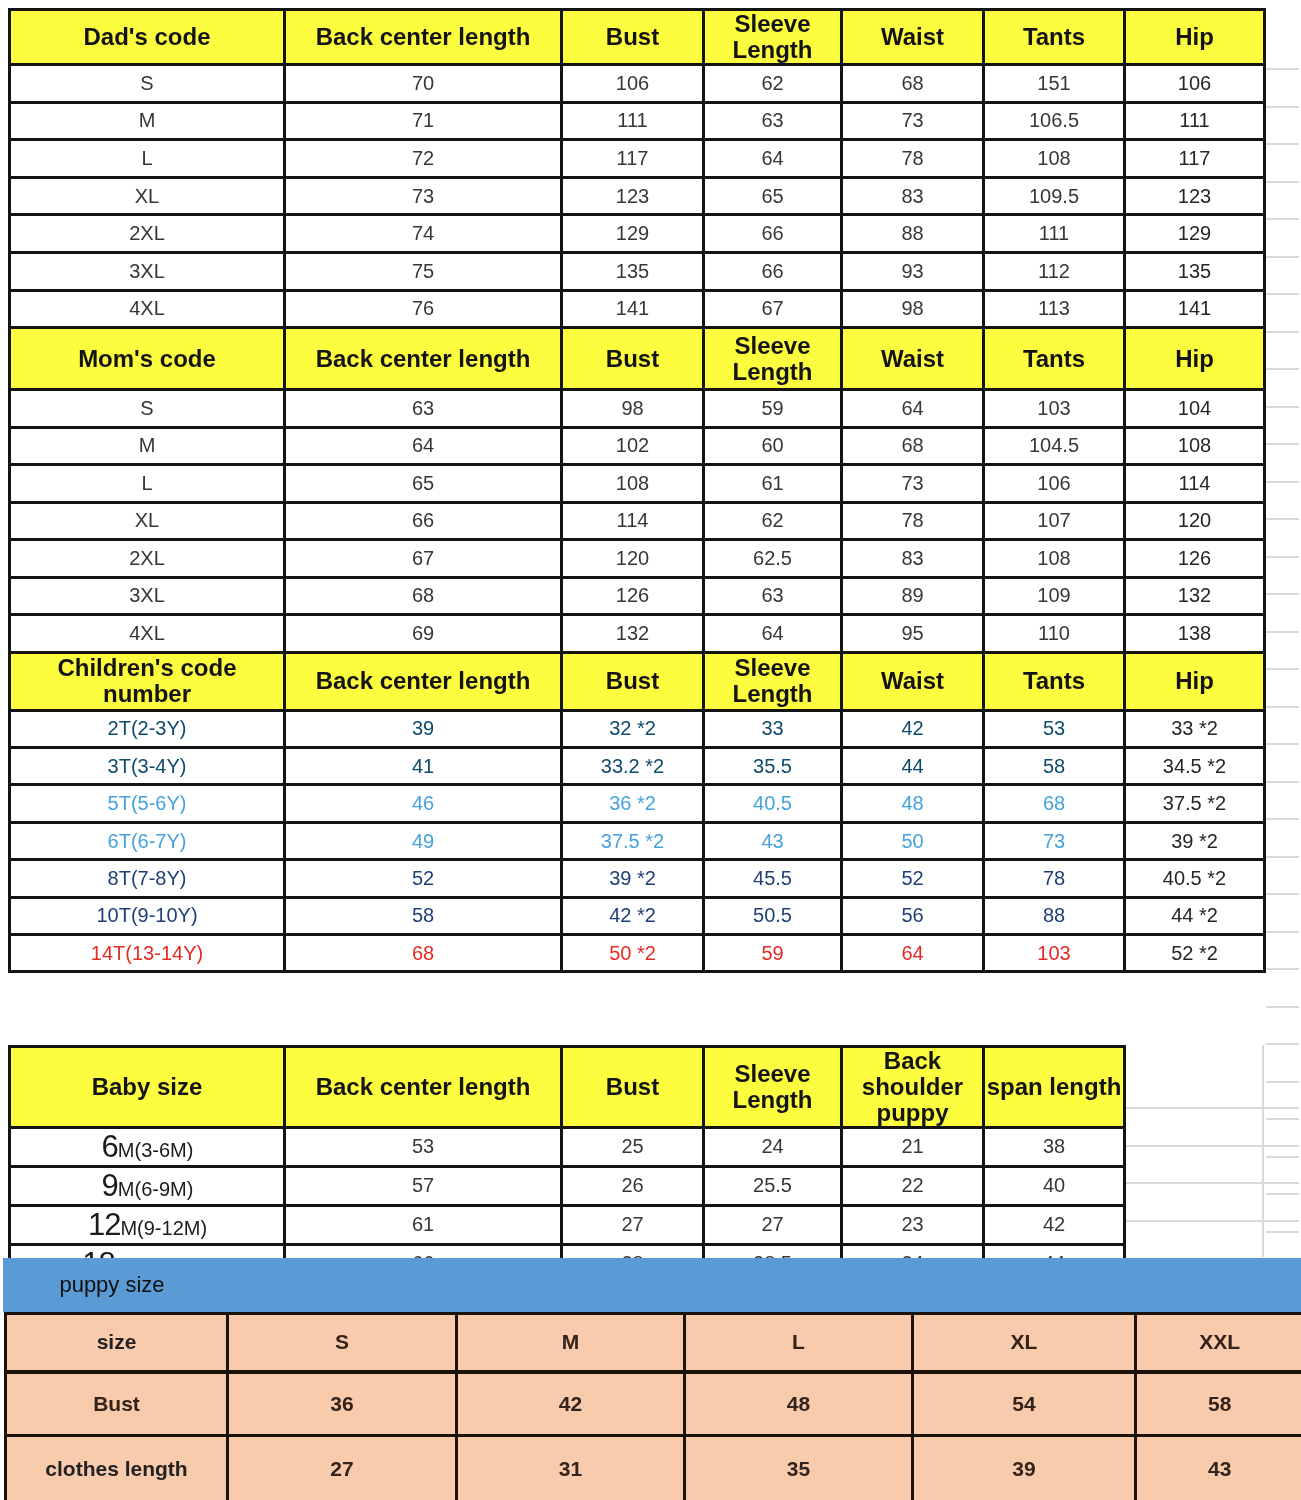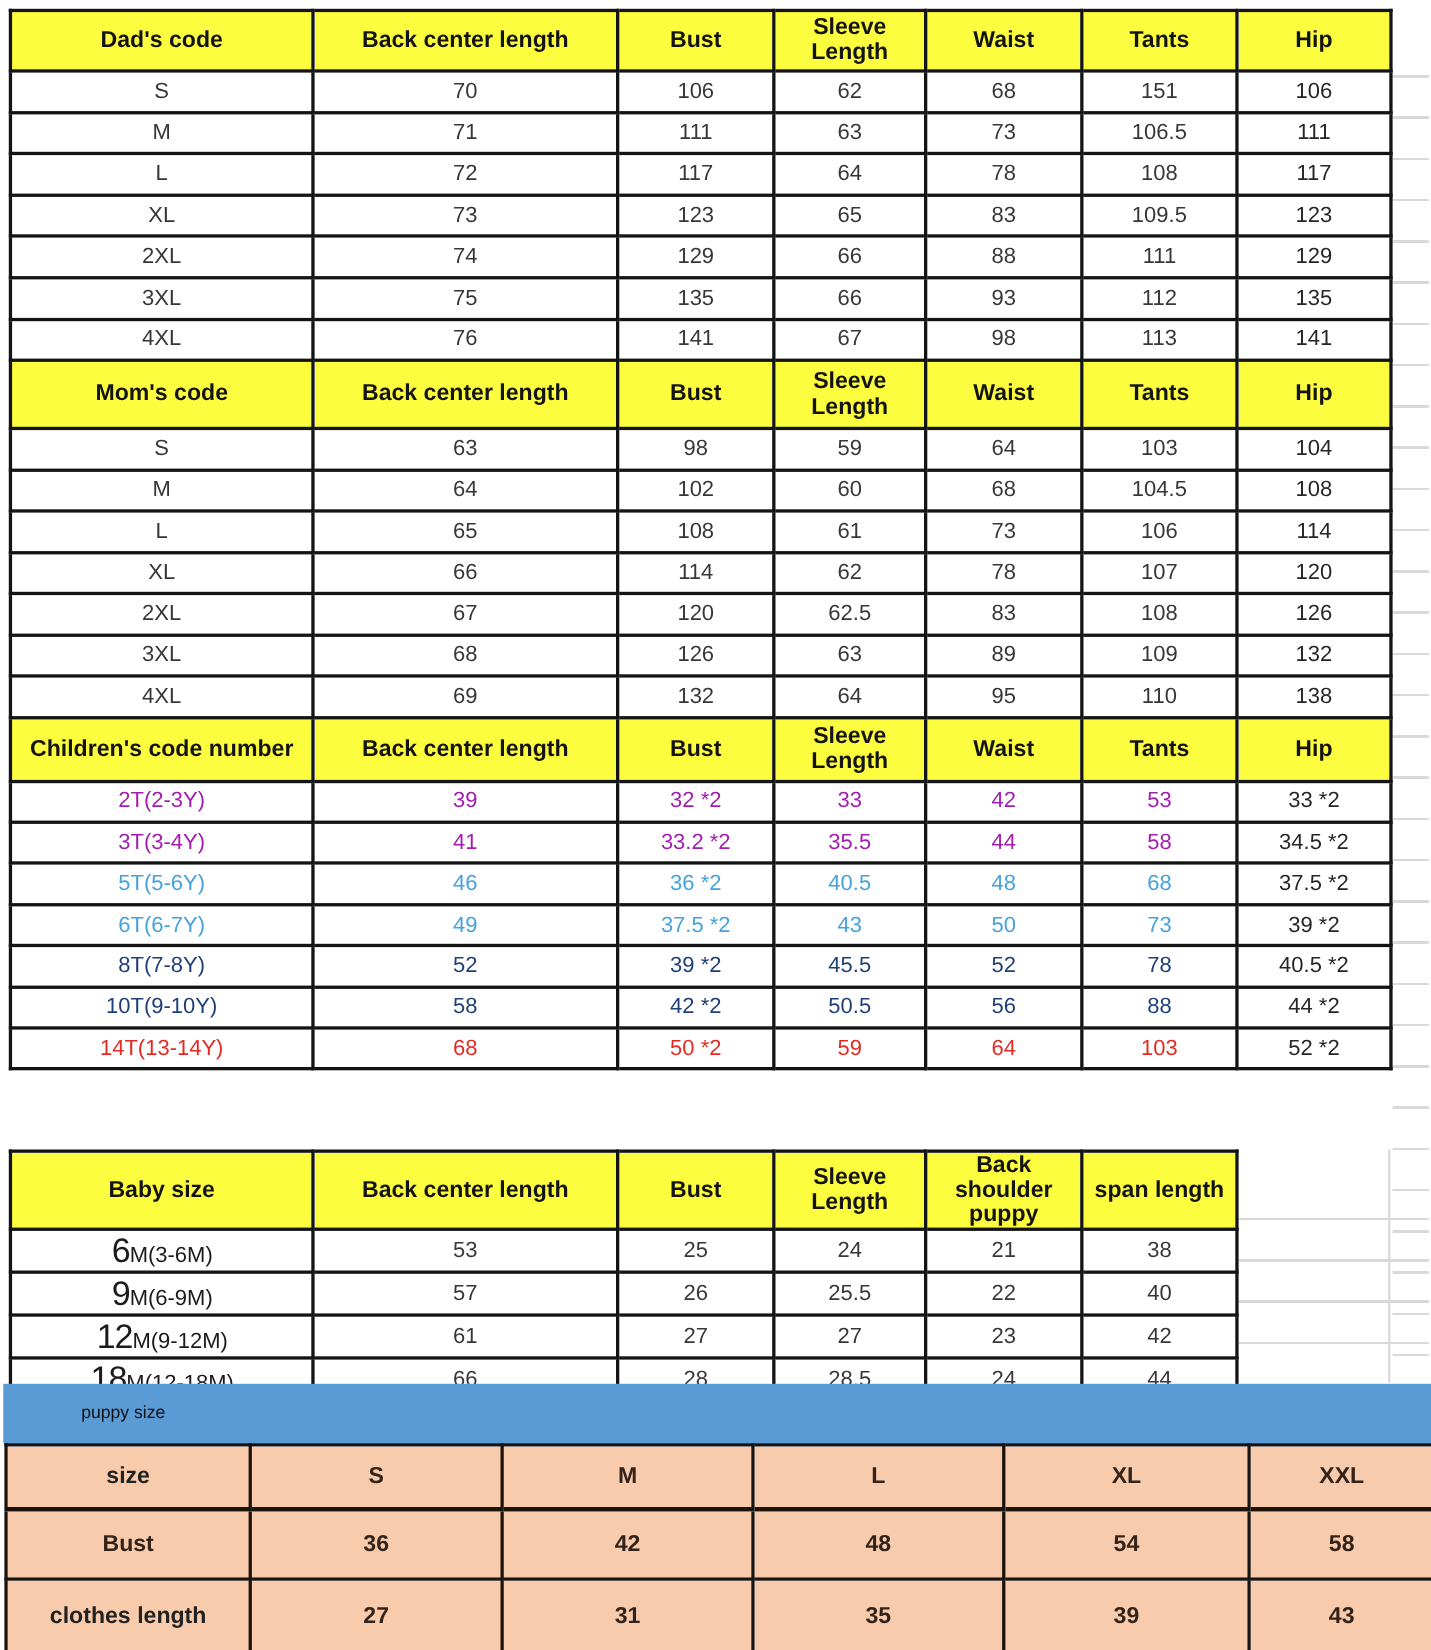--- a/index.html
+++ b/index.html
@@ -10,26 +10,26 @@
     font-family:"Liberation Sans","DejaVu Sans",sans-serif;
     overflow:hidden;
   }
   table{border-collapse:collapse;table-layout:fixed;position:absolute;}
   td,th{padding:0;margin:0;vertical-align:middle;text-align:center;overflow:hidden;}
 
   
   .grid td,.grid th{border:3px solid #141414;}
   .hdr{
     background:#fdfd3f;
-    font-weight:600;font-size:21px;color:#141414;
+    font-weight:600;font-size:24px;color:#141414;
     line-height:1.08;
   }
   .val{font-size:20px;}
   .c-plain{color:#373737;}
-  .c-blue{color:#a21caf;}
+  .c-blue{color:#0c4a6e;}
   .c-lblue{color:#46a2dd;}
   .c-navy{color:#1f3f77;}
   .c-red{color:#e32b24;}
   .c-dark{color:#262626;}
 
   
   .baby-label{text-align:center;padding-left:1px;color:#1b1b1b;white-space:nowrap;}
   .baby-label .big{font-size:31px;font-weight:400;letter-spacing:-1px;}
   .baby-label .small{font-size:20px;}
 
@@ -40,21 +40,21 @@
   }
   .faint-vline{position:absolute;width:2px;background:#d9d9d9;}
 
   
   .bluebar{
     position:absolute;left:3px;top:1258px;width:1298px;height:54px;
     background:#5b9bd5;display:flex;align-items:center;
   }
   .bluebar span{
     display:block;width:218px;text-align:center;
-    font-size:16px;color:#101010;
+    font-size:22px;color:#101010;
   }
   .puppy td,.puppy th{border:3px solid #1c130d;font-size:21px;color:#33231a;background:#f8cbad;}
   .puppy tr:first-child td,.puppy tr:first-child th{border-bottom:4px solid #1c130d;}
   .puppy td:last-child,.puppy th:last-child{border-right:none;}
   .puppy .p-bold{font-weight:700;}
   .puppy .p-plain{font-weight:700;color:#222222;}
 </style>
 </head>
 <body>
 

